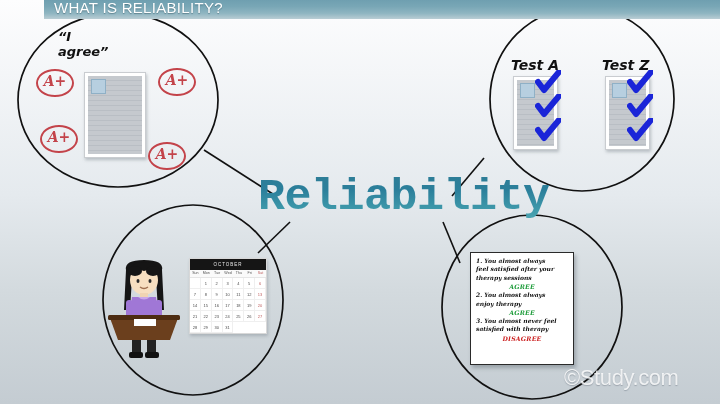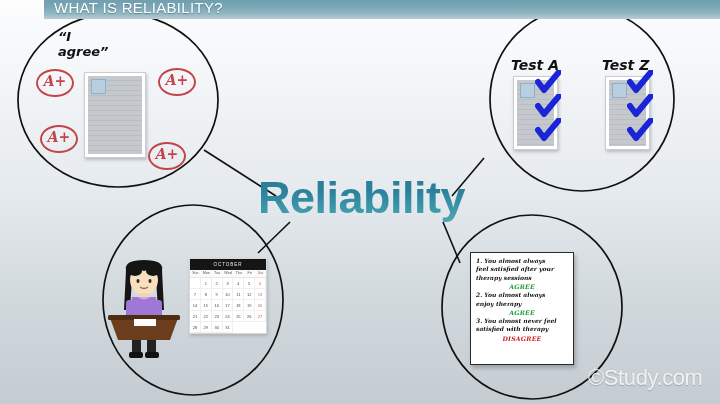--- a/index.html
+++ b/index.html
@@ -42,21 +42,21 @@
     width: 720px; height: 404px;
   }
   #lines { z-index: 5; }
   #ellipses { z-index: 20; }
 
   
   #reliability {
     position: absolute;
     left: 258px; top: 172px;
     z-index: 30;
-    font-family: Liberation Sans, sans-serif;
+    font-family: Liberation Mono, monospace;
     font-weight: bold;
     font-size: 45px;
     letter-spacing: -0.5px;
     background: linear-gradient(to bottom, #2f7d96 0%, #2b7f9b 35%, #3f9aab 75%, #53a9b4 100%);
     -webkit-background-clip: text;
     background-clip: text;
     color: transparent;
     -webkit-text-fill-color: transparent;
   }
 
@@ -219,21 +219,21 @@
   #girl {
     position: absolute;
     left: 108px; top: 252px;
     width: 72px; height: 108px;
     z-index: 26;
   }
 
   
   #watermark {
     position: absolute;
-    left: 588px; top: 365px;
+    left: 564px; top: 365px;
     z-index: 35;
     font-family: "Liberation Sans", sans-serif;
     font-size: 22px;
     color: rgba(255,255,255,0.82);
     text-shadow: 0 1px 1px rgba(120,130,140,0.55);
     letter-spacing: -0.4px;
     white-space: nowrap;
   }
 </style>
 </head>

